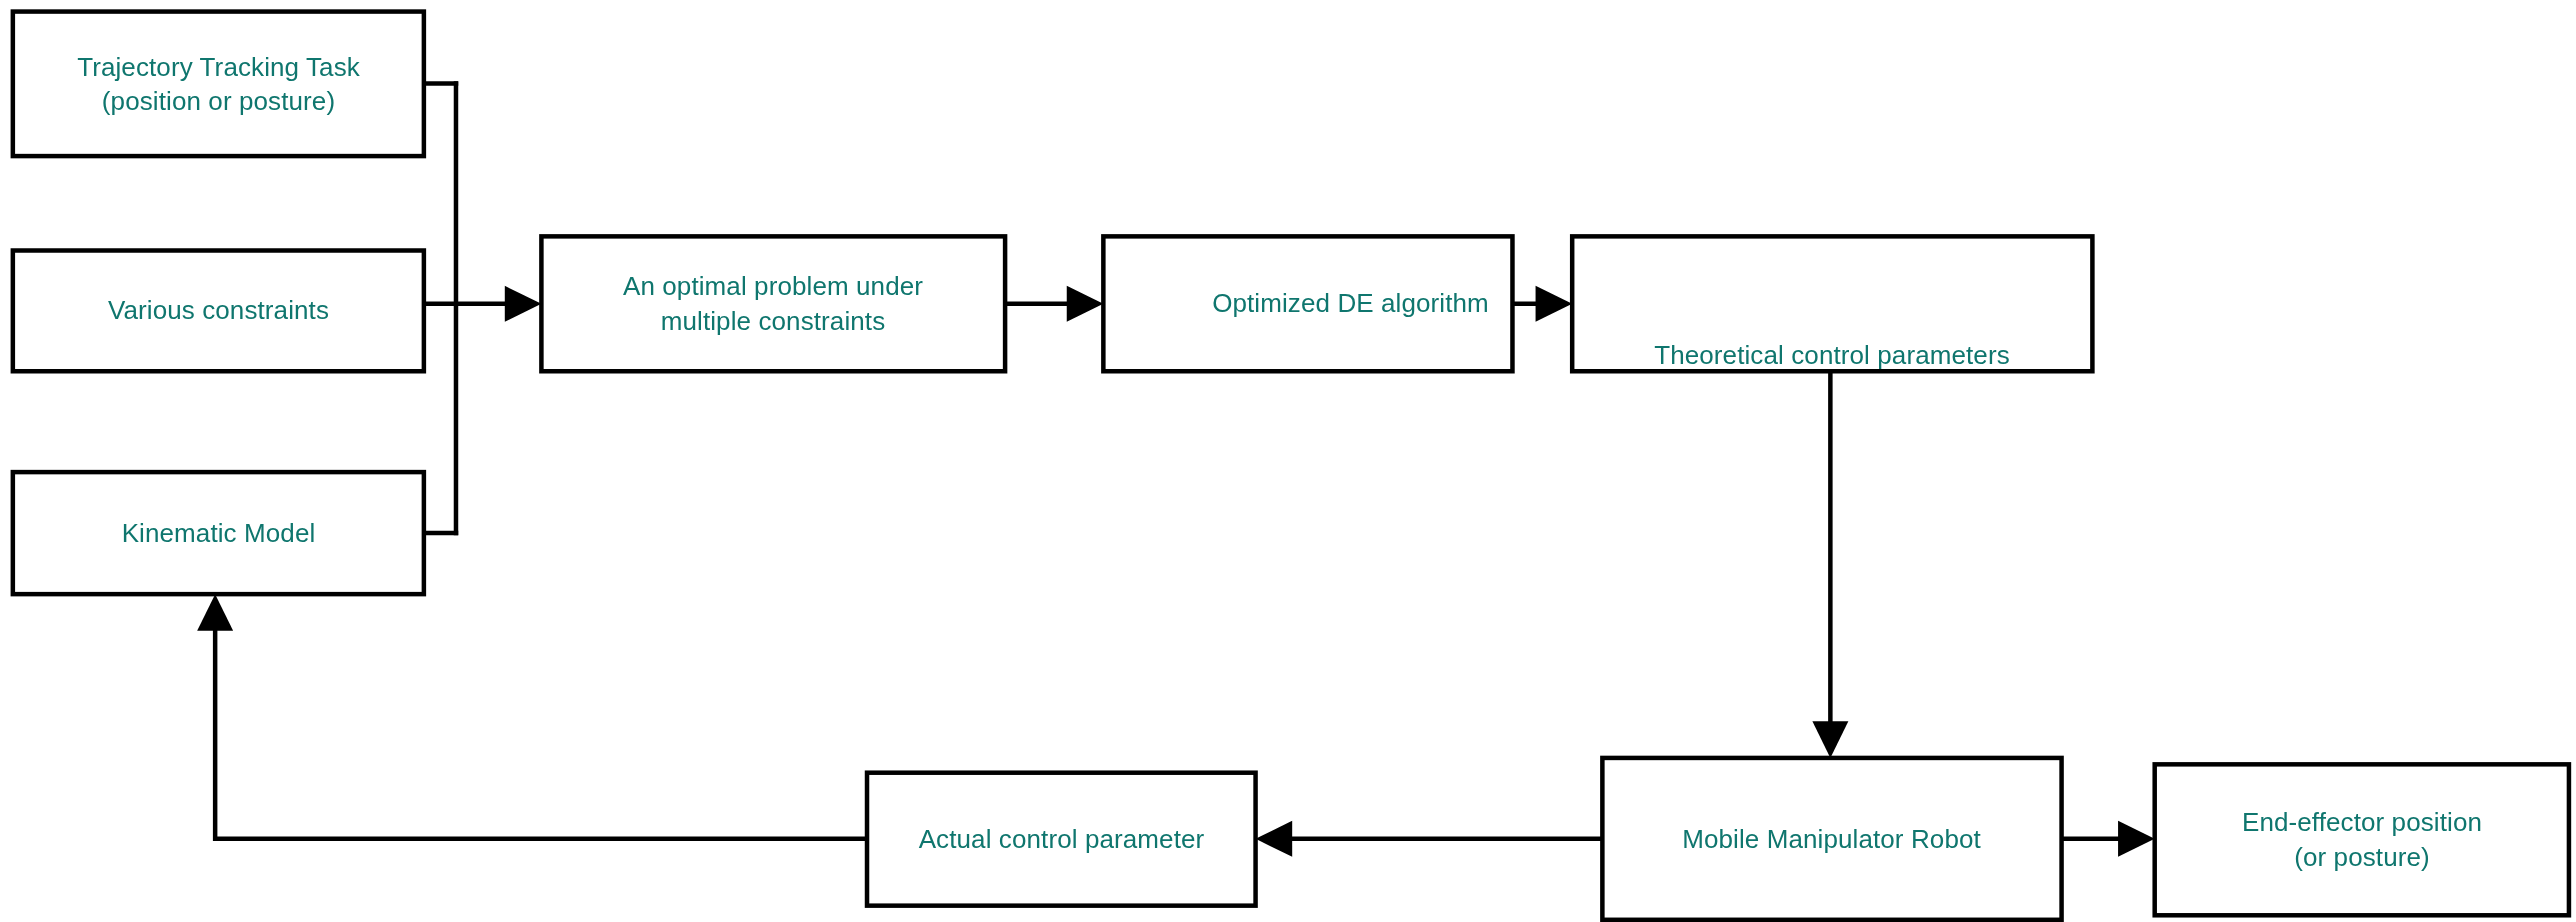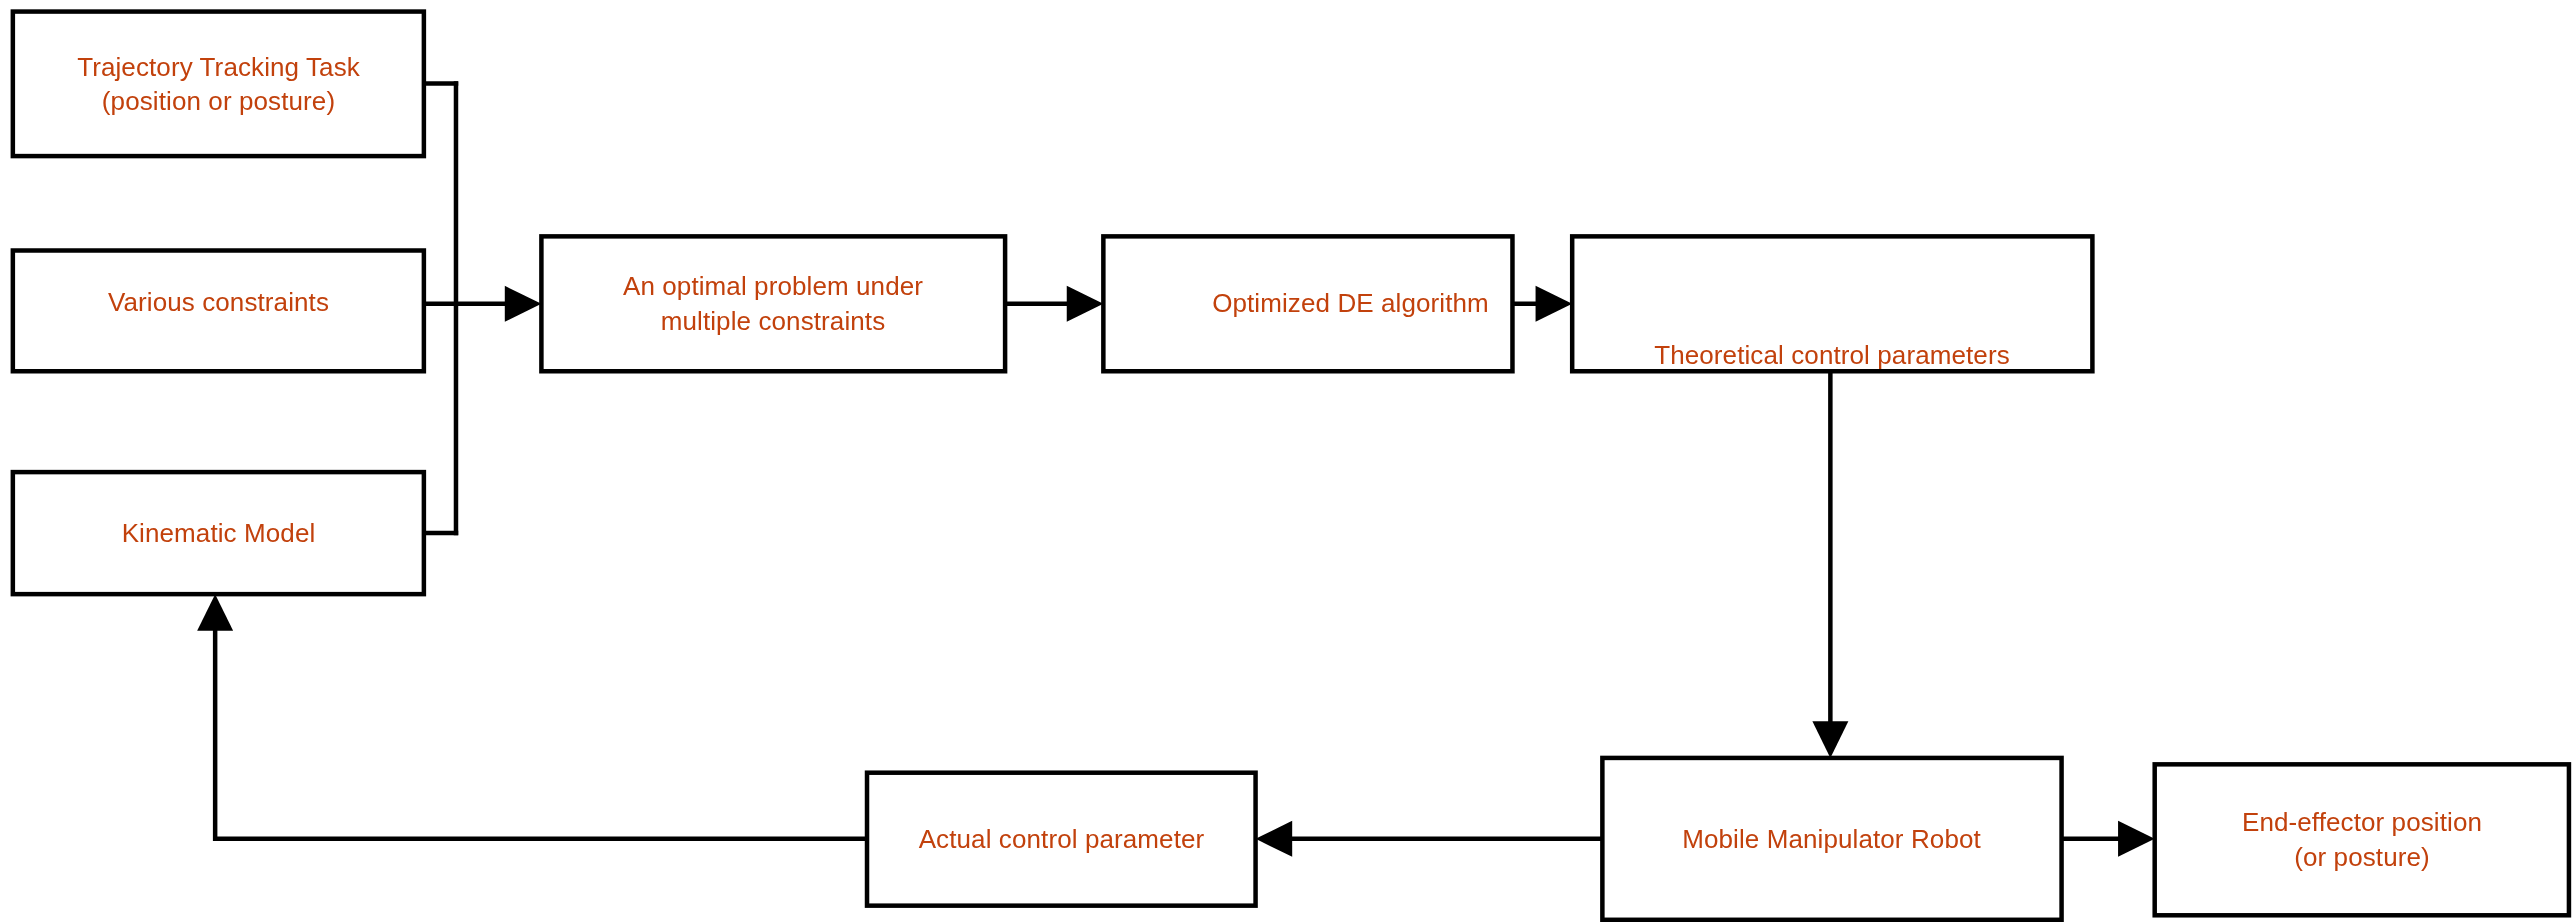--- a/index.html
+++ b/index.html
@@ -37,21 +37,21 @@
   .edge-head{
     fill:#000000;
     stroke:none;
   }
   .node-label{
     position:absolute;
     display:flex;
     align-items:center;
     justify-content:center;
     text-align:center;
-    color:#c2410c;
+    color:#0f766e;
     font-size:26px;
     line-height:1.32;
     letter-spacing:0.1px;
     white-space:pre-line;
     pointer-events:none;
     font-family:"Liberation Sans","DejaVu Sans",sans-serif;
   }
 </style>
 </head>
 <body>
@@ -99,21 +99,21 @@
       <rect class="node-rect" x="2448" y="368" width="810" height="210"></rect>
       <rect class="node-rect" x="1350" y="1203" width="605" height="207"></rect>
       <rect class="node-rect" x="2495" y="1180" width="715" height="252"></rect>
       <rect class="node-rect" x="3355" y="1190" width="645" height="235"></rect>
     </g>
   </svg>
 
   <div class="node-label" style="left:13px;top:11.6px;width:411px;height:145px;">Trajectory Tracking Task
 (position or posture)</div>
 
-  <div class="node-label" style="left:13px;top:242px;width:411px;height:121px;text-align:right;">Various constraints</div>
+  <div class="node-label" style="left:13px;top:250px;width:411px;height:121px;text-align:right;">Various constraints</div>
 
   <div class="node-label" style="left:541px;top:236px;width:464px;height:135px;">An optimal problem under
 multiple constraints</div>
 
   <div class="node-label" style="left:13px;top:472px;width:411px;height:122px;">Kinematic Model</div>
 
   <div class="node-label" style="left:1103px;top:236px;width:409px;height:135px;padding-left:43px;">Optimized DE algorithm</div>
 
   <div class="node-label" style="left:1572px;top:244px;width:520px;height:135px;margin-top:44px;">Theoretical control parameters</div>
 

